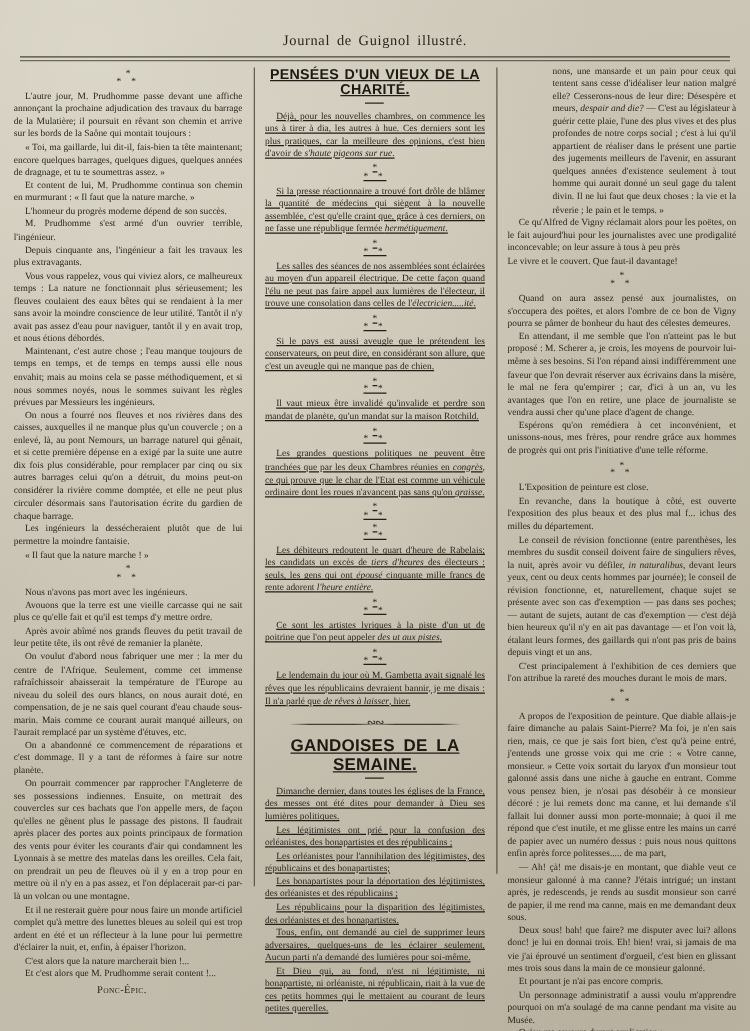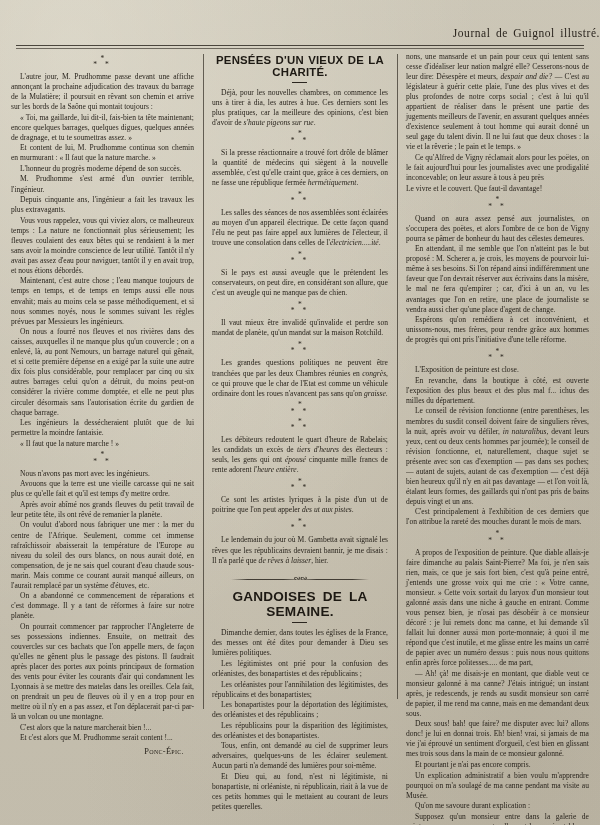--- a/index.html
+++ b/index.html
@@ -26,21 +26,21 @@
       linear-gradient(175deg, #cfcabb 0%, #c7c1b1 40%, #c3bdad 100%);
   }
   .sheet {
     position: absolute;
     inset: 0;
     padding: 0;
   }
 
   
   .masthead {
-    text-align: right;
+    text-align: center;
     padding-top: 27px;
   }
   .masthead-title {
     font-size: 11.5px;
     letter-spacing: 0.55px;
     word-spacing: 2px;
     color: #2a241d;
   }
   .rule-double {
     margin: 6px 16px 0 16px;
@@ -67,21 +67,21 @@
     display: flex;
     gap: 0;
   }
   .col {
     width: 33.333%;
     box-sizing: border-box;
     position: relative;
     padding: 0 7px;
   }
   .col-1 { padding-left: 2px; padding-right: 9px; }
-  .col-2 { padding-left: 9px; padding-right: 9px; }
+  .col-2 { padding-left: 9px; padding-right: 9px; text-decoration: underline; }
   .col-3 { padding-left: 9px; padding-right: 2px; }
   .col-2::before, .col-3::before {
     content: "";
     position: absolute;
     left: 0;
     top: 2px;
     bottom: 120px;
     width: 1px;
     background: #3b352c;
     opacity: 0.75;
@@ -92,21 +92,21 @@
   
   p {
     margin: 0 0 0.5px 0;
     font-size: 7.55px;
     line-height: 10.05px;
     text-align: justify;
     text-indent: 9px;
     color: #241f18;
     hyphens: none;
   }
-  p.noindent { text-indent: 0; }
+  p.noindent { text-indent: 0; margin-left: 36px; }
   p.center { text-align: left; text-indent: 0; }
   em { font-style: italic; }
 
   .headline {
     text-align: center;
     font-weight: bold;
     font-family: "Liberation Sans", "DejaVu Sans", sans-serif;
     color: #1d1913;
     letter-spacing: 0.2px;
   }
@@ -163,21 +163,21 @@
     top: -1px;
     transform: translateX(-50%);
     font-size: 9px;
     line-height: 9px;
     color: #2b261f;
     letter-spacing: -1px;
     font-family: "Liberation Serif", serif;
   }
 
   .signature {
-    text-align: right;
+    text-align: center;
     font-variant: small-caps;
     font-size: 8.4px;
     margin: 3px 10px 0 0;
     letter-spacing: 0.3px;
     color: #241f18;
   }
 </style>
 </head>
 <body>
 
@@ -210,20 +210,21 @@
         <div class="asterism">
           <span class="top">*</span>
           <span class="bot">* *</span>
         </div>
         <p>Nous n'avons pas mort avec les ingénieurs.</p>
         <p>Avouons que la terre est une vieille carcasse qui ne sait plus ce qu'elle fait et qu'il est temps d'y mettre ordre.</p>
         <p>Après avoir abîmé nos grands fleuves du petit travail de leur petite tête, ils ont rêvé de remanier la planète.</p>
         <p>On voulut d'abord nous fabriquer une mer : la mer du centre de l'Afrique. Seulement, comme cet immense rafraîchissoir abaisserait la température de l'Europe au niveau du soleil des ours blancs, on nous aurait doté, en compensation, de je ne sais quel courant d'eau chaude sous-marin. Mais comme ce courant aurait manqué ailleurs, on l'aurait remplacé par un système d'étuves, etc.</p>
         <p>On a abandonné ce commencement de réparations et c'est dommage. Il y a tant de réformes à faire sur notre planète.</p>
         <p>On pourrait commencer par rapprocher l'Angleterre de ses possessions indiennes. Ensuite, on mettrait des couvercles sur ces bachats que l'on appelle mers, de façon qu'elles ne gênent plus le passage des pistons. Il faudrait après placer des portes aux points principaux de formation des vents pour éviter les courants d'air qui condamnent les Lyonnais à se mettre des matelas dans les oreilles. Cela fait, on prendrait un peu de fleuves où il y en a trop pour en mettre où il n'y en a pas assez, et l'on déplacerait par-ci par-là un volcan ou une montagne.</p>
+        <p>Et il ne resterait guère pour nous faire un monde artificiel complet qu'à mettre des lunettes bleues au soleil qui est trop ardent en été et un réflecteur à la lune pour lui permettre d'éclairer la nuit, et, enfin, à épaiser l'horizon.</p>
         <p>C'est alors que la nature marcherait bien !...</p>
         <p>Et c'est alors que M. Prudhomme serait content !...</p>
         <div class="signature">Ponc-Épic.</div>
       </div>
     <div class="col col-2" id="col2">
         <div class="headline headline-1">PENSÉES D'UN VIEUX DE LA CHARITÉ.</div>
         <div class="headline-dash"></div>
         <p>Déjà, pour les nouvelles chambres, on commence les uns à tirer à dia, les autres à hue. Ces derniers sont les plus pratiques, car la meilleure des opinions, c'est bien d'avoir de <em>s'haute pigeons sur rue</em>.</p>
         <div class="asterism">
           <span class="top">*</span>
@@ -302,19 +303,19 @@
         <p>Le conseil de révision fonctionne (entre parenthèses, les membres du susdit conseil doivent faire de singuliers rêves, la nuit, après avoir vu défiler, <em>in naturalibus</em>, devant leurs yeux, cent ou deux cents hommes par journée); le conseil de révision fonctionne, et, naturellement, chaque sujet se présente avec son cas d'exemption — pas dans ses poches; — autant de sujets, autant de cas d'exemption — c'est déjà bien heureux qu'il n'y en ait pas davantage — et l'on voit là, étalant leurs formes, des gaillards qui n'ont pas pris de bains depuis vingt et un ans.</p>
         <p>C'est principalement à l'exhibition de ces derniers que l'on attribue la rareté des mouches durant le mois de mars.</p>
         <div class="asterism">
           <span class="top">*</span>
           <span class="bot">* *</span>
         </div>
         <p>A propos de l'exposition de peinture. Que diable allais-je faire dimanche au palais Saint-Pierre? Ma foi, je n'en sais rien, mais, ce que je sais fort bien, c'est qu'à peine entré, j'entends une grosse voix qui me crie : « Votre canne, monsieur. » Cette voix sortait du laryox d'un monsieur tout galonné assis dans une niche à gauche en entrant. Comme vous pensez bien, je n'osai pas désobéir à ce monsieur décoré : je lui remets donc ma canne, et lui demande s'il fallait lui donner aussi mon porte-monnaie; à quoi il me répond que c'est inutile, et me glisse entre les mains un carré de papier avec un numéro dessus : puis nous nous quittons enfin après force politesses..... de ma part,</p>
         <p>— Ah! çà! me disais-je en montant, que diable veut ce monsieur galonné à ma canne? J'étais intrigué; un instant après, je redescends, je rends au susdit monsieur son carré de papier, il me rend ma canne, mais en me demandant deux sous.</p>
         <p>Deux sous! bah! que faire? me disputer avec lui? allons donc! je lui en donnai trois. Eh! bien! vrai, si jamais de ma vie j'ai éprouvé un sentiment d'orgueil, c'est bien en glissant mes trois sous dans la main de ce monsieur galonné.</p>
         <p>Et pourtant je n'ai pas encore compris.</p>
-        <p>Un explication administratif a bien voulu m'apprendre pourquoi on m'a soulagé de ma canne pendant ma visite au Musée.</p>
+        <p>Un personnage administratif a aussi voulu m'apprendre pourquoi on m'a soulagé de ma canne pendant ma visite au Musée.</p>
         <p>Qu'on me savoure durant explication :</p>
         <p>Supposez qu'un monsieur entre dans la galerie de peinture avec une canne; naturellement le premier tableaux qui le charme, il le montre à son voisin du bout de la susdite canne; mais — suivez bien mon raisonne-</p>
       </div>
   </div>
 
 </div>
 
 </body></html>

